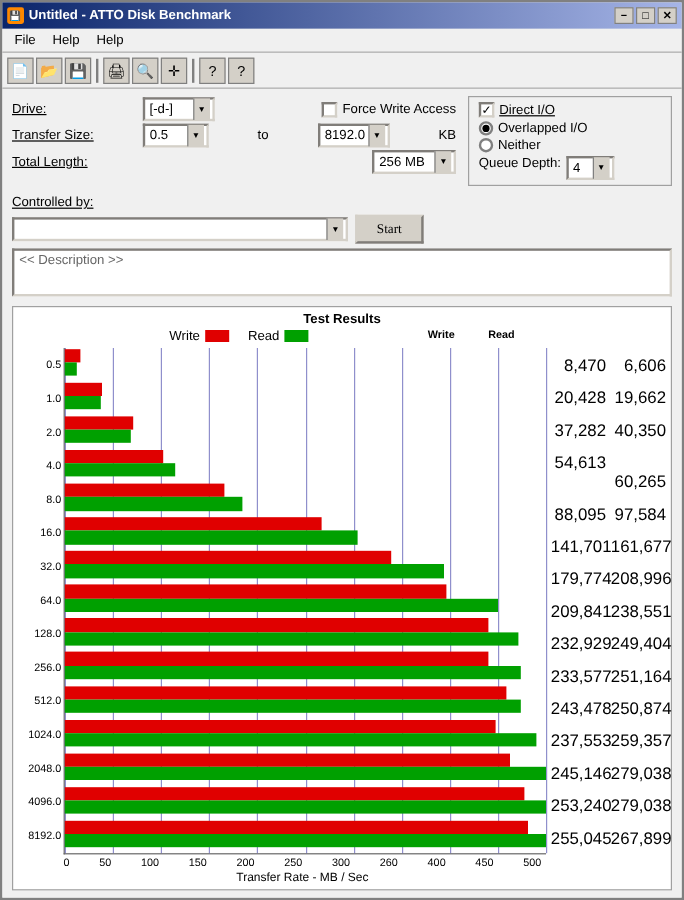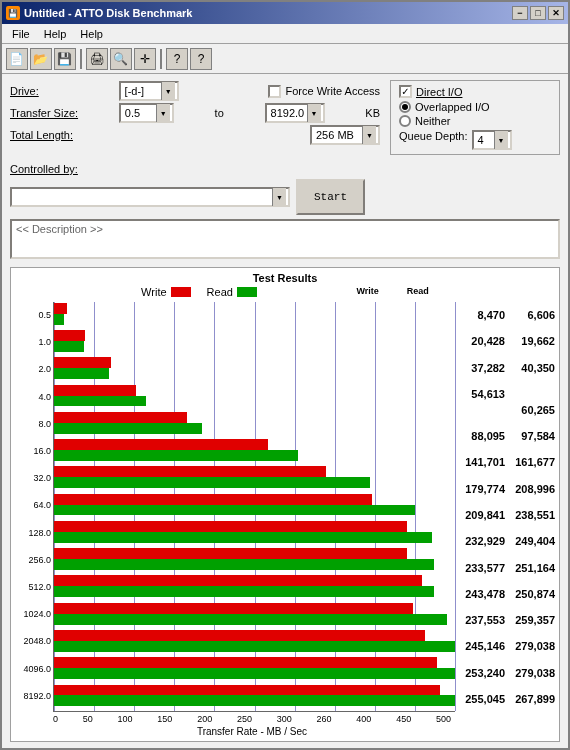--- a/index.html
+++ b/index.html
@@ -180,27 +180,27 @@
       cursor: pointer;
     }
     .radio-selected::after {
       content: '';
       width: 6px;
       height: 6px;
       border-radius: 50%;
       background: black;
     }
     .start-btn {
-      height: 36px;
+      height: 24px;
       padding: 0 16px;
       background: #d4d0c8;
       border: 2px outset #d4d0c8;
       cursor: pointer;
       font-size: 11px;
-      font-family: Liberation Mono, monospace;
+      font-family: Liberation Serif, serif;
     }
     .controlled-by-input {
       height: 20px;
       border: 1px solid #808080;
       background: white;
       display: flex;
       align-items: center;
       justify-content: space-between;
       width: 280px;
       padding: 0 2px;
@@ -247,22 +247,21 @@
     }
     .chart-label {
       font-size: 9px;
       text-align: right;
       padding-right: 2px;
       line-height: 1;
     }
     .chart-value-row {
       display: flex;
       gap: 4px;
-      font-size: 11px;
-      font-weight: bold;
+      font-size: 14px;
     }
     .chart-value {
       text-align: right;
       width: 46px;
     }
     .chart-col-header {
       text-align: right;
       width: 46px;
       font-size: 9px;
       font-weight: bold;

